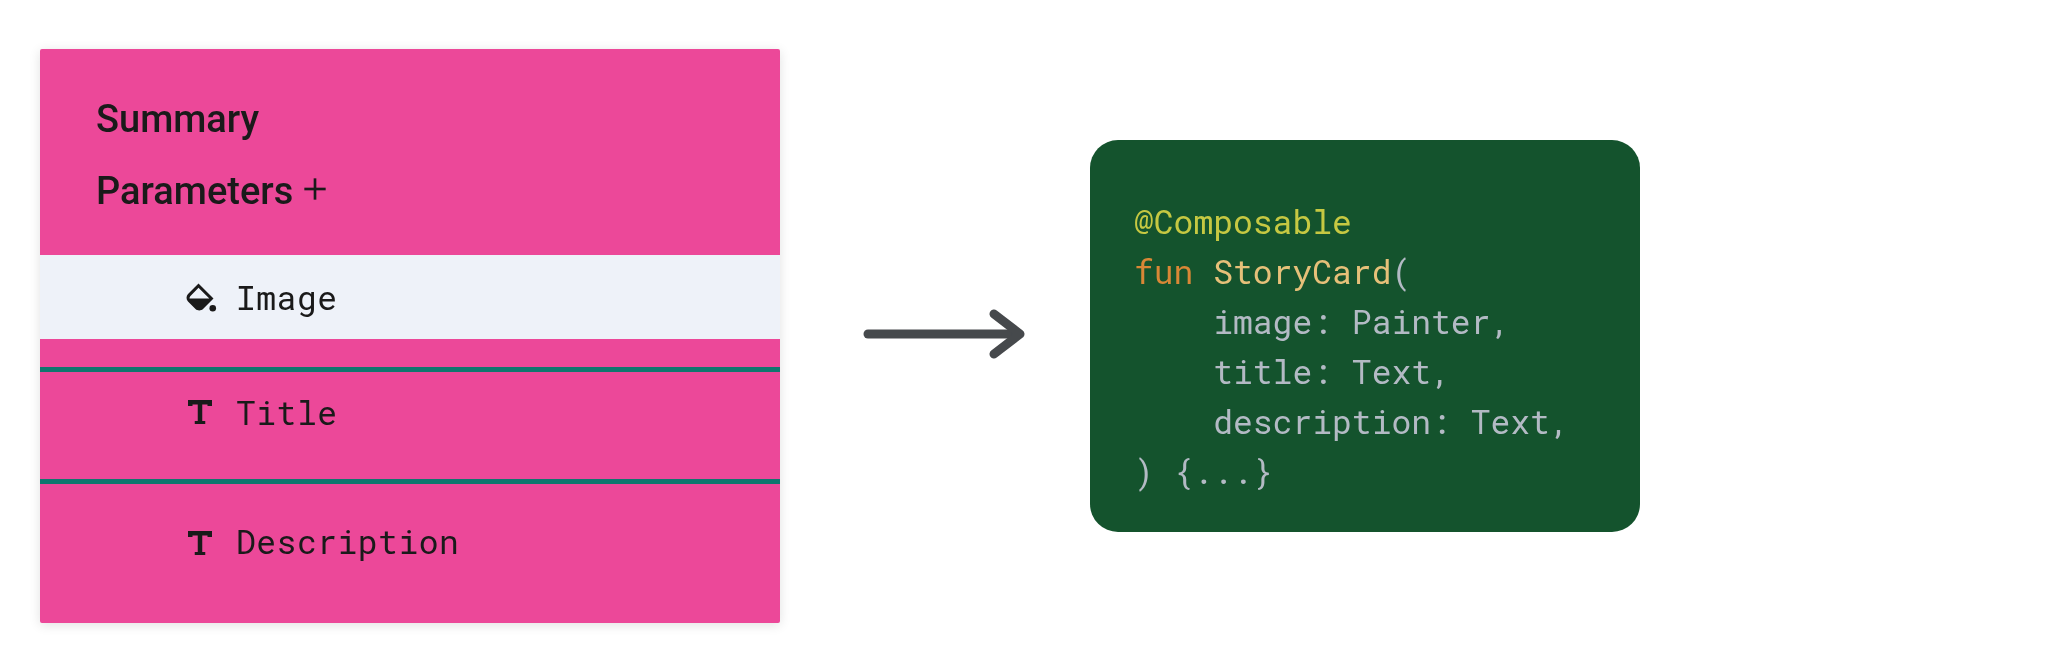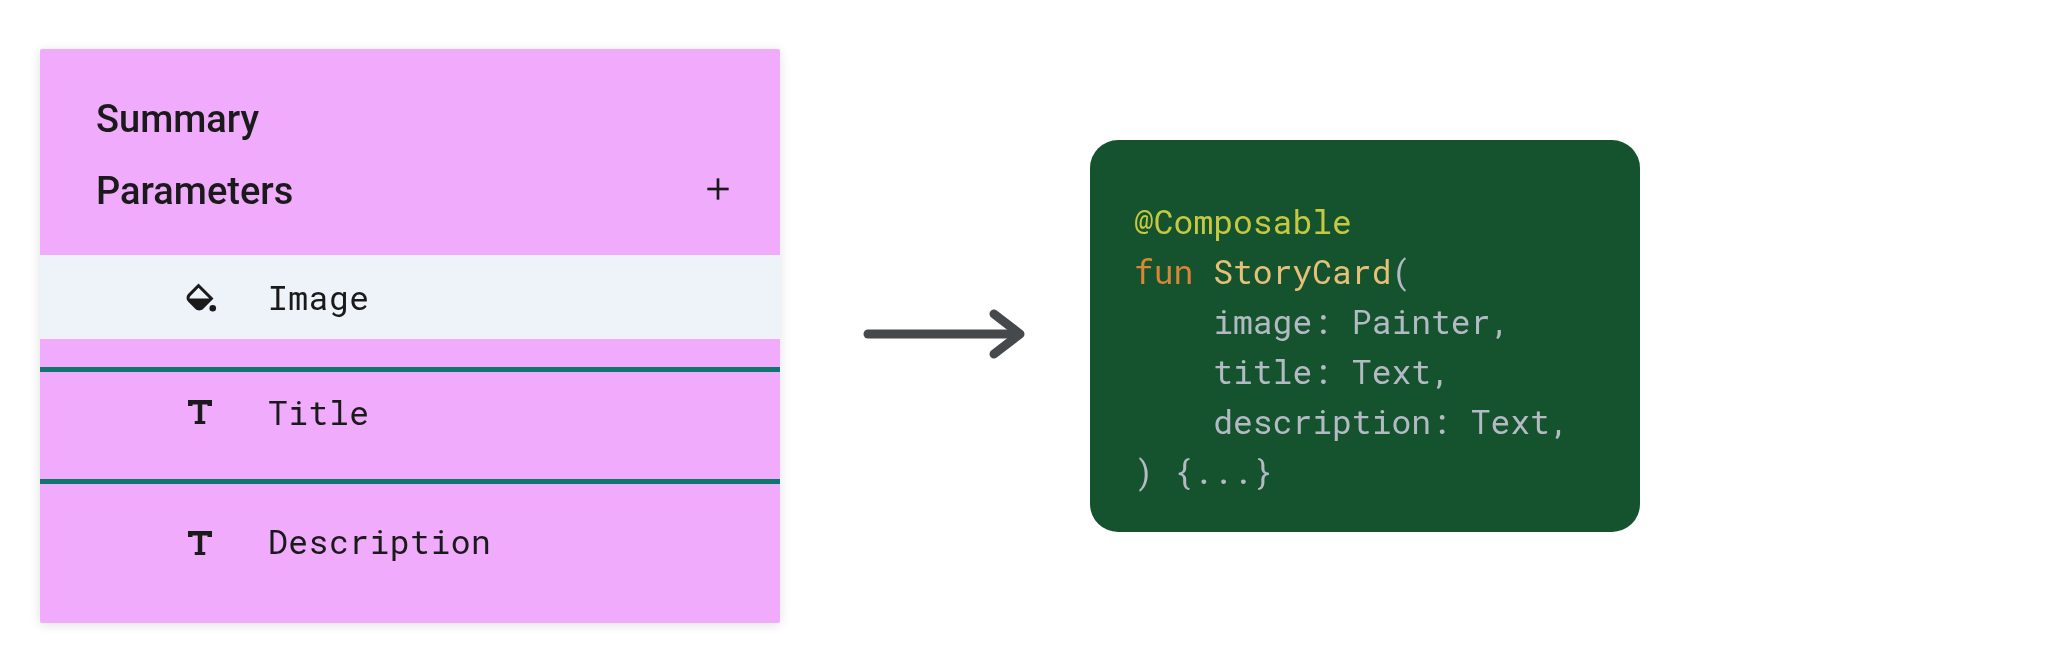--- a/index.html
+++ b/index.html
@@ -8,35 +8,34 @@
       height: 672px;
       background: #ffffff;
       font-family: -apple-system, BlinkMacSystemFont, "Segoe UI", Roboto, sans-serif;
       display: flex;
       align-items: center;
       justify-content: flex-start;
       padding-left: 40px;
     }
     .panel {
       width: 740px;
-      background: #f0abfc;
+      background: #ec4899;
       box-shadow: 0 2px 12px rgba(0,0,0,0.12);
       border-radius: 2px;
       padding: 48px 0 60px 0;
     }
     .panel-title {
       font-size: 38px;
       font-weight: 500;
       color: #1a1a1a;
       padding: 0 56px 28px 56px;
     }
     .section-row {
       display: flex;
       align-items: center;
-      justify-content: space-between;
       padding: 0 40px 14px 56px;
     }
     .section-title {
       font-size: 38px;
       font-weight: 500;
       color: #1a1a1a;
     }
     .add-btn {
       width: 44px;
       height: 44px;
@@ -48,21 +47,21 @@
     }
     .add-btn svg { width: 32px; height: 32px; }
     .list {
       margin-top: 4px;
     }
     .list-item {
       display: flex;
       align-items: center;
       height: 84px;
       padding-left: 140px;
-      gap: 48px;
+      gap: 16px;
       cursor: pointer;
       margin-top: 28px;
     }
     .list-item.selected {
       background: #eef2f9;
     }
     .list-item:not(.selected) {
       border-top: 5px solid #0f766e;
     }
     .list-item:last-child { border-bottom: none; align-items: flex-end; }

